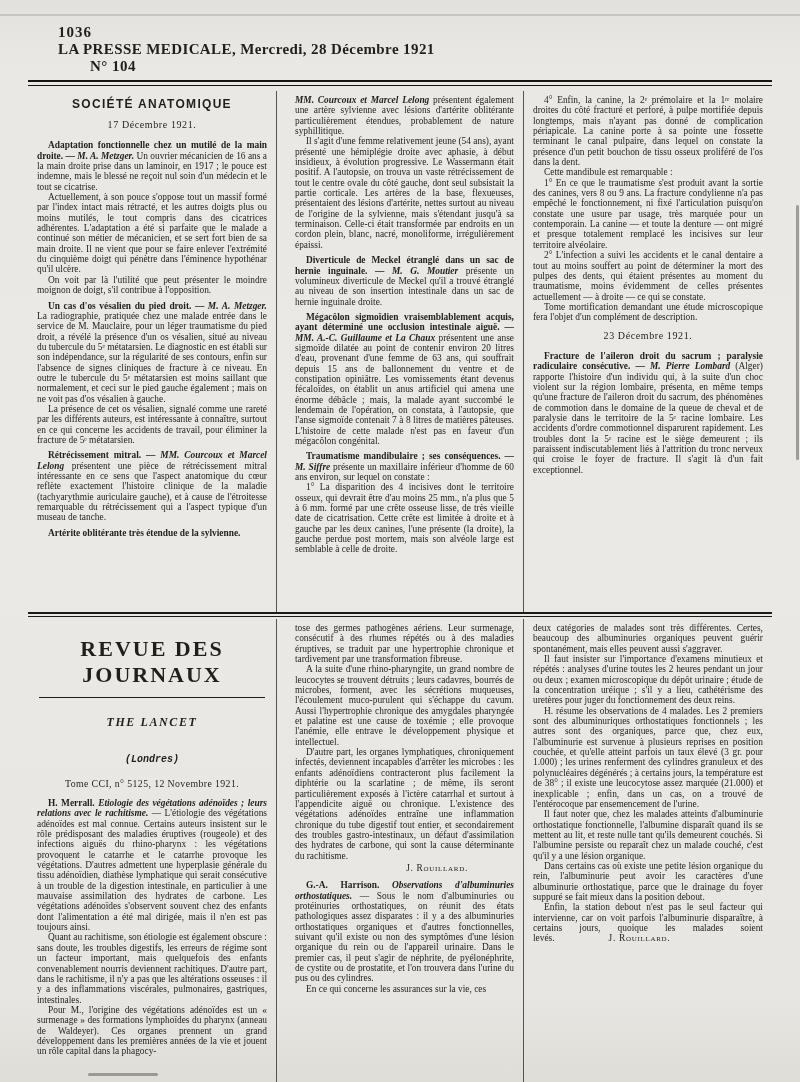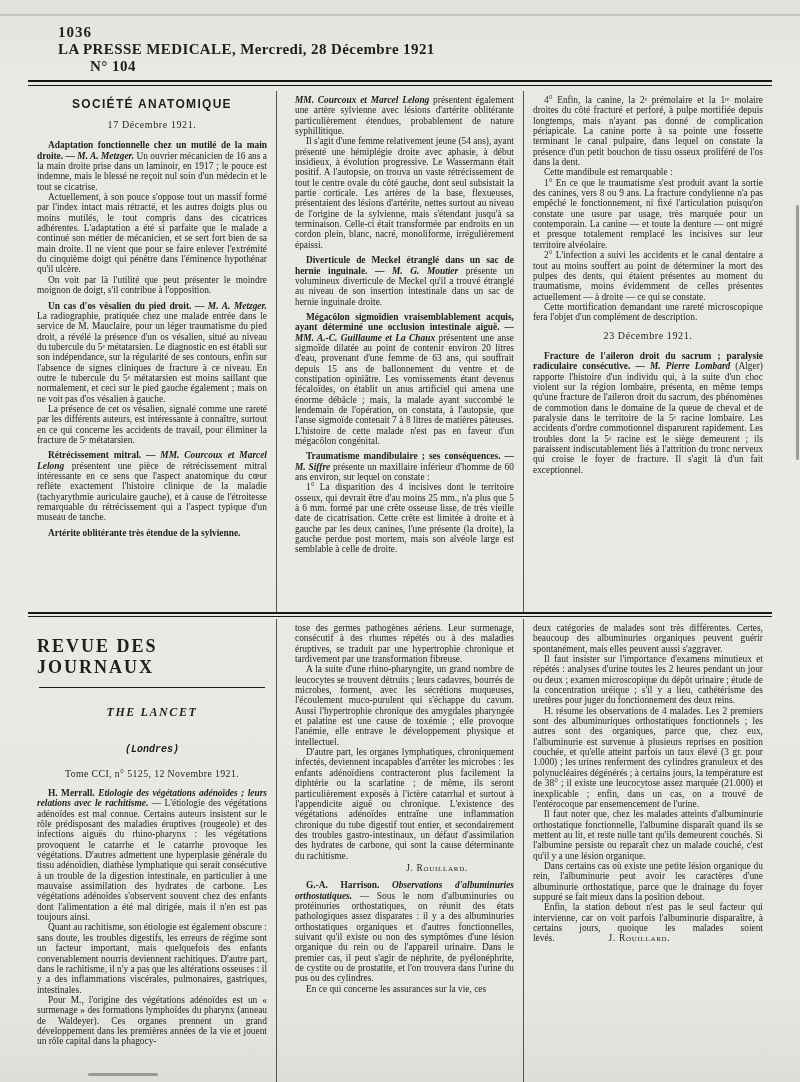--- a/index.html
+++ b/index.html
@@ -27,21 +27,21 @@
   .para{margin:0;font-size:9.4px;line-height:10.35px;text-align:justify;text-indent:11px;}
   .para.art{margin-top:5px;}
   .para.noindent{text-indent:0;}
   .para.center{text-align:center;text-indent:0;}
   .para.date{margin:8px 0 10px;font-size:10px;letter-spacing:.6px;}
   .para.sig-line{text-align:right;text-indent:0;padding-right:46px;margin:2px 0 7px;font-variant:small-caps;letter-spacing:.7px;}
   .lead{font-weight:bold;font-style:normal;}
   .author{font-weight:bold;font-style:italic;}
   .sig{font-variant:small-caps;letter-spacing:.7px;margin-left:54px;}
   .societe-heading{margin:2px 0 9px;text-align:center;font-family:"Liberation Sans","DejaVu Sans",sans-serif;font-size:12px;font-weight:700;letter-spacing:1.3px;}
-  .revue-heading{margin:13px 0 0;text-align:left;font-size:18px;font-weight:700;letter-spacing:2px;}
+  .revue-heading{margin:13px 0 0;text-align:center;font-size:22px;font-weight:700;letter-spacing:2px;}
   .revue-rule{height:0;border-bottom:1.5px solid #1e1d1b;margin:9px 2px 0;}
   .journal-name{margin-top:17px;text-align:center;font-weight:700;font-style:italic;font-size:12px;letter-spacing:1.6px;}
   .journal-city{margin-top:24px;text-align:center;font-weight:700;font-style:italic;font-size:10px;font-family:Liberation Mono, monospace;}
   .issue-line{margin:13px 0 9px;text-align:center;font-size:9.8px;letter-spacing:.4px;}
   .artifact-top{position:absolute;top:14px;left:0;width:100%;height:2px;background:#c7c5c0;}
   .artifact-right{position:absolute;right:1px;top:205px;width:3px;height:255px;background:#5f5d59;opacity:.55;border-radius:2px;}
   .artifact-bottom{position:absolute;left:88px;bottom:6px;width:70px;height:3px;background:#555350;opacity:.5;border-radius:2px;}
 </style>
 </head>
 <body>
@@ -80,21 +80,21 @@
           <p class="para art"><b class="lead">Traumatisme mandibulaire ; ses conséquences. — </b><i class="author">M. Siffre</i> présente un maxillaire inférieur d'homme de 60 ans environ, sur lequel on constate :</p>
           <p class="para">1° La disparition des 4 incisives dont le territoire osseux, qui devrait être d'au moins 25 mm., n'a plus que 5 à 6 mm. formé par une crête osseuse lisse, de très vieille date de cicatrisation. Cette crête est limitée à droite et à gauche par les deux canines, l'une présente (la droite), la gauche perdue post mortem, mais son alvéole large est semblable à celle de droite.</p>
         </div>
     </div>
     <div class="col">
       <div>
           <p class="para">4° Enfin, la canine, la 2ᵉ prémolaire et la 1ʳᵉ molaire droites du côté fracturé et perforé, à pulpe mortifiée depuis longtemps, mais n'ayant pas donné de complication périapicale. La canine porte à sa pointe une fossette terminant le canal pulpaire, dans lequel on constate la présence d'un petit bouchon de tissu osseux proliféré de l'os dans la dent.</p>
           <p class="para">Cette mandibule est remarquable :</p>
           <p class="para">1° En ce que le traumatisme s'est produit avant la sortie des canines, vers 8 ou 9 ans. La fracture condylienne n'a pas empêché le fonctionnement, ni fixé l'articulation puisqu'on constate une usure par usage, très marquée pour un contemporain. La canine — et toute la denture — ont migré et presque totalement remplacé les incisives sur leur territoire alvéolaire.</p>
           <p class="para">2° L'infection a suivi les accidents et le canal dentaire a tout au moins souffert au point de déterminer la mort des pulpes des dents, qui étaient présentes au moment du traumatisme, moins évidemment de celles présentes actuellement — à droite — ce qui se constate.</p>
-          <p class="para">Cette mortification demandant une rareté microscopique fera l'objet d'un complément de description.</p>
+          <p class="para">Tome mortification demandant une étude microscopique fera l'objet d'un complément de description.</p>
           <p class="para center date">23 Décembre 1921.</p>
           <p class="para art"><b class="lead">Fracture de l'aileron droit du sacrum ; paralysie radiculaire consécutive. — </b><i class="author">M. Pierre Lombard</i> (Alger) rapporte l'histoire d'un individu qui, à la suite d'un choc violent sur la région lombaire, présenta, en même temps qu'une fracture de l'aileron droit du sacrum, des phénomènes de commotion dans le domaine de la queue de cheval et de paralysie dans le territoire de la 5ᵉ racine lombaire. Les accidents d'ordre commotionnel disparurent rapidement. Les troubles dont la 5ᵉ racine est le siège demeurent ; ils paraissent indiscutablement liés à l'attrition du tronc nerveux qui croise le foyer de fracture. Il s'agit là d'un fait exceptionnel.</p>
         </div>
     </div>
   </div>
 
   <div class="rule-double"></div>
 
   <div class="section section-bottom">
     <div class="col">

